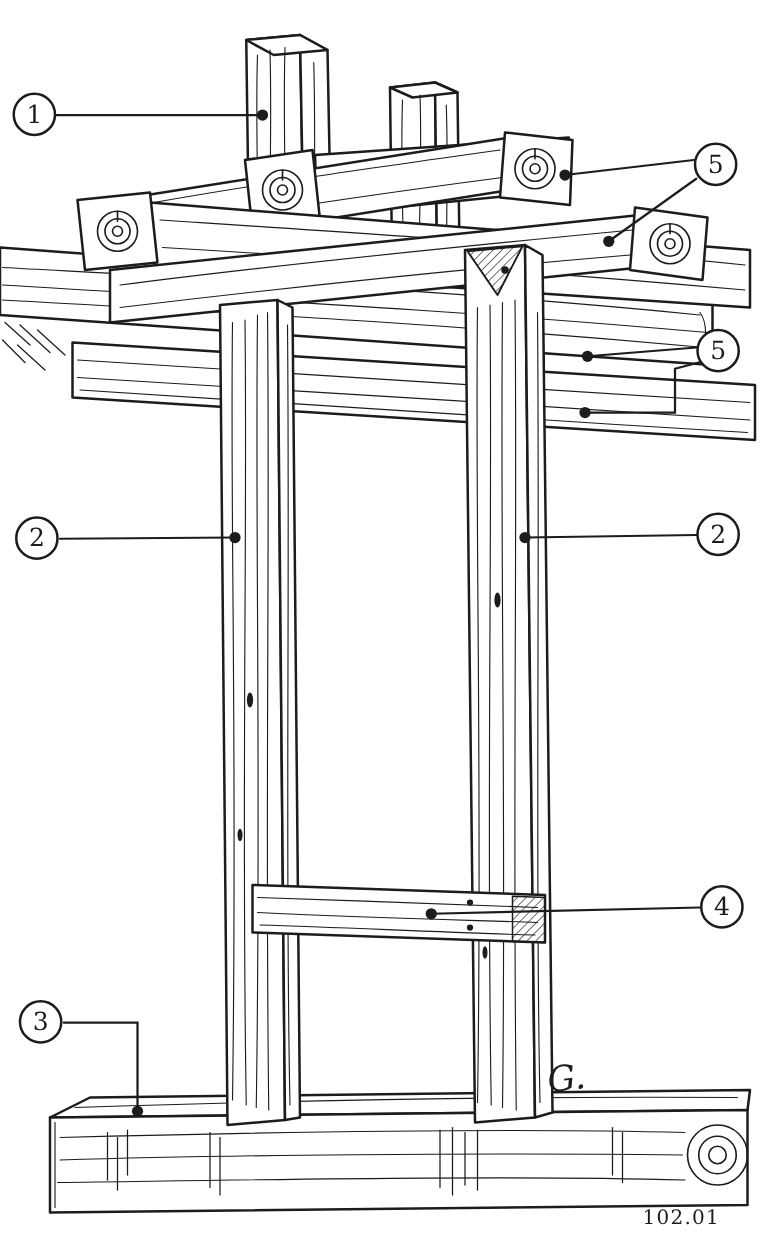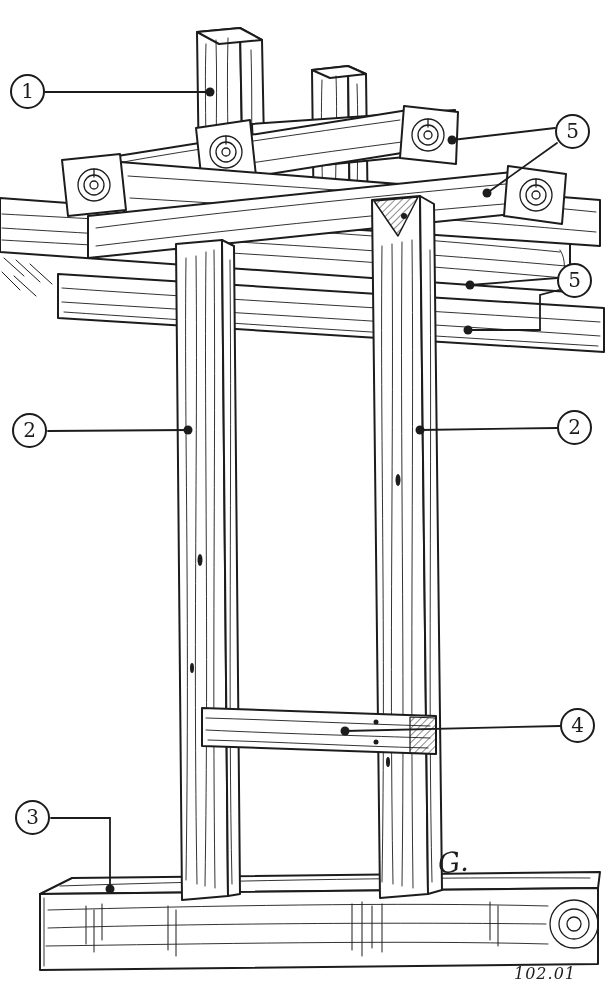--- a/index.html
+++ b/index.html
@@ -16,21 +16,21 @@
   .callout-num{
     font-family:"DejaVu Serif",serif;font-size:20px;line-height:1;
     color:#1c1c1c;transform:translateY(-1px);
   }
   .signature{
     position:absolute;left:438px;top:846px;font-family:"DejaVu Serif",serif;
     font-style:italic;font-size:28px;color:#1c1c1c;transform:rotate(-6deg);
   }
   .drawing-number{
     position:absolute;left:514px;top:964px;font-family:"DejaVu Serif",serif;
-    font-style:italic;font-size:16px;letter-spacing:1px;color:#1c1c1c;
+    font-size:16px;letter-spacing:1px;color:#1c1c1c;
   }
 </style>
 </head>
 <body>
 
 <div class="page">
 
 <svg width="608" height="998" viewBox="0 0 608 998">
   <defs>
     <pattern id="hatch" width="5" height="5" patternUnits="userSpaceOnUse" patternTransform="rotate(45)">

